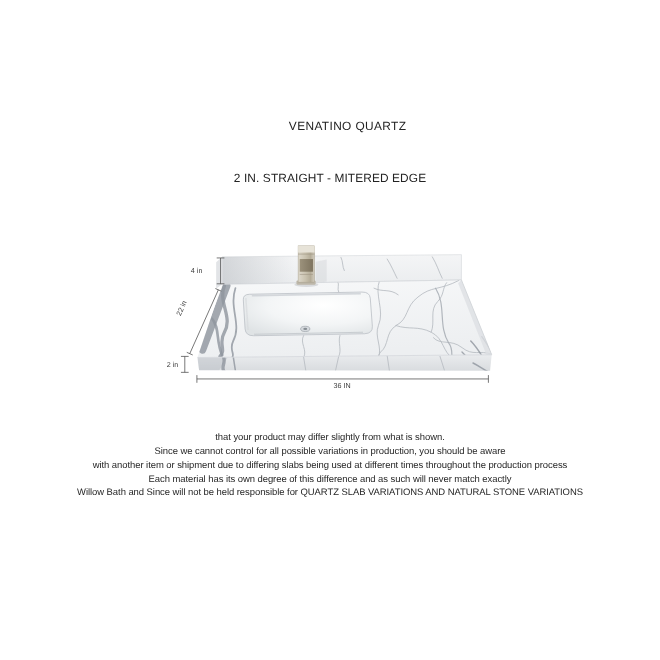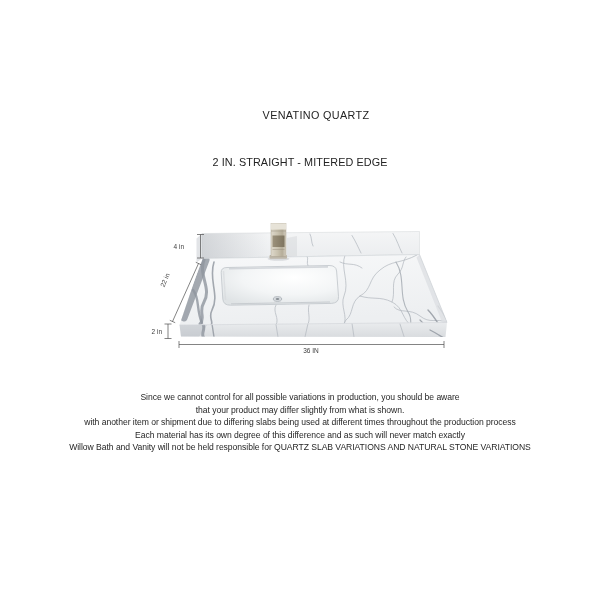--- a/index.html
+++ b/index.html
@@ -169,18 +169,18 @@
     <text class="dim-text" x="162" y="334" text-anchor="end">2 in</text>
   </g>
 
   <g>
     <path class="dim-line" d="M179,344.5 L444,344.5 M179,341 L179,348 M444,341 L444,348"></path>
     <text class="dim-text" x="311" y="353" text-anchor="middle">36 IN</text>
   </g>
 </svg>
 
 <div class="disclaimer">
+  <p>that your product may differ slightly from what is shown.</p>
   <p>Since we cannot control for all possible variations in production, you should be aware</p>
-  <p>that your product may differ slightly from what is shown.</p>
   <p>with another item or shipment due to differing slabs being used at different times throughout the production process</p>
   <p>Each material has its own degree of this difference and as such will never match exactly</p>
-  <p>Willow Bath and Vanity will not be held responsible for QUARTZ SLAB VARIATIONS AND NATURAL STONE VARIATIONS</p>
+  <p>Willow Bath and Since will not be held responsible for QUARTZ SLAB VARIATIONS AND NATURAL STONE VARIATIONS</p>
 </div>
 
 </body></html>

